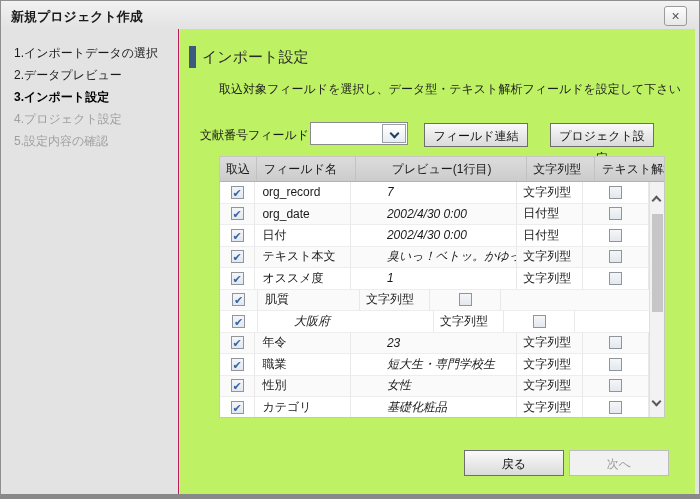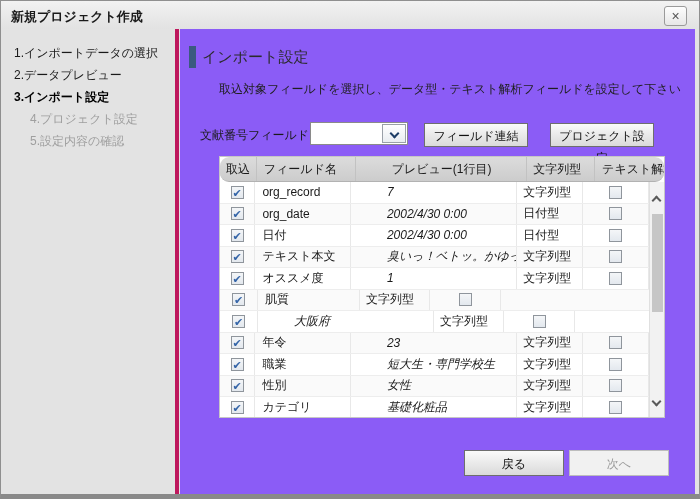--- a/index.html
+++ b/index.html
@@ -18,30 +18,30 @@
   }
   .title{position:absolute;left:10px;top:7px;font-size:13px;font-weight:bold;color:#1a1a1a;}
   .close-btn{
     position:absolute;right:12px;top:5px;width:23px;height:20px;
     border:1px solid #9a9a9a;border-radius:3px;
     background:linear-gradient(#fdfdfd,#e7e7e7);
     color:#555;font-size:14px;line-height:18px;text-align:center;cursor:pointer;
   }
   .sidebar{
     position:absolute;left:0;top:28px;bottom:0;width:178px;
-    background:#e3e3e3;border-right:4px solid #be185d;
+    background:#e3e3e3;border-right:1px solid #be185d;
   }
   .step{font-size:12px;line-height:22px;padding-left:13px;white-space:nowrap;}
   .step.done{color:#1a1a1a;}
   .step.active{color:#000;font-weight:bold;}
-  .step.pending{color:#9f9f9f;margin-left:16px;}
+  .step.pending{color:#9f9f9f;}
   .steps{padding-top:13px;}
   .main{
     position:absolute;left:179px;top:28px;right:4px;bottom:0;
-    background:#8b5cf6;
+    background:#bef264;
   }
   .accent-bar{position:absolute;left:9px;top:17px;width:7px;height:22px;background:#3b5a80;}
   .section-title{position:absolute;left:22px;top:19px;font-size:15px;color:#2b2b2b;}
   .instruction{position:absolute;left:39px;top:52px;font-size:12px;color:#1f1f1f;white-space:nowrap;}
   .doc-label{position:absolute;left:20px;top:98px;font-size:12px;color:#1a1a1a;}
   .combo{
     position:absolute;left:130px;top:93px;width:98px;height:23px;
     background:#fff;border:1px solid #8a8a8a;
   }
   .combo-btn{
@@ -64,21 +64,21 @@
     left:389px;top:421px;width:100px;height:26px;line-height:24px;
     border:1px solid #bdbdbd;background:#f1f1f1;color:#9b9b9b;cursor:default;
   }
   .grid{
     position:absolute;left:39px;top:127px;width:446px;height:262px;
     border:1px solid #c6c6c6;background:#fff;
   }
   .grid-header{
     position:absolute;left:0;top:0;right:0;height:25px;display:flex;
     background:linear-gradient(#dcdcdc,#cccccc);
-    border-bottom:1px solid #b2b2b2;font-size:12px;color:#1a1a1a;border-radius:9px;
+    border-bottom:1px solid #b2b2b2;font-size:12px;color:#1a1a1a;
   }
   .hcell{line-height:25px;border-right:1px solid #c2c2c2;overflow:hidden;white-space:nowrap;}
   .hcell:last-child{border-right:none;}
   .c-import{width:38px;text-align:center;}
   .c-name{width:102px;padding-left:7px;}
   .c-preview{width:148px;padding-left:8px;margin-left:28px;}
   .c-type{width:70px;padding-left:6px;}
   .c-analysis{width:71px;padding-left:7px;}
   .grid-body{position:absolute;left:0;top:25px;right:15px;bottom:0;overflow:hidden;}
   .row{display:flex;height:21.5px;border-bottom:1px solid #ededed;font-size:12px;align-items:center;}

